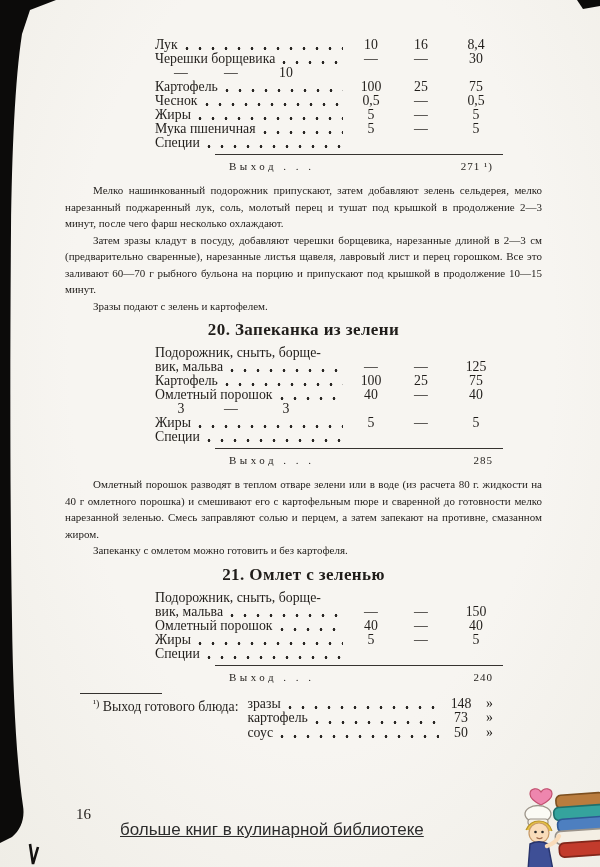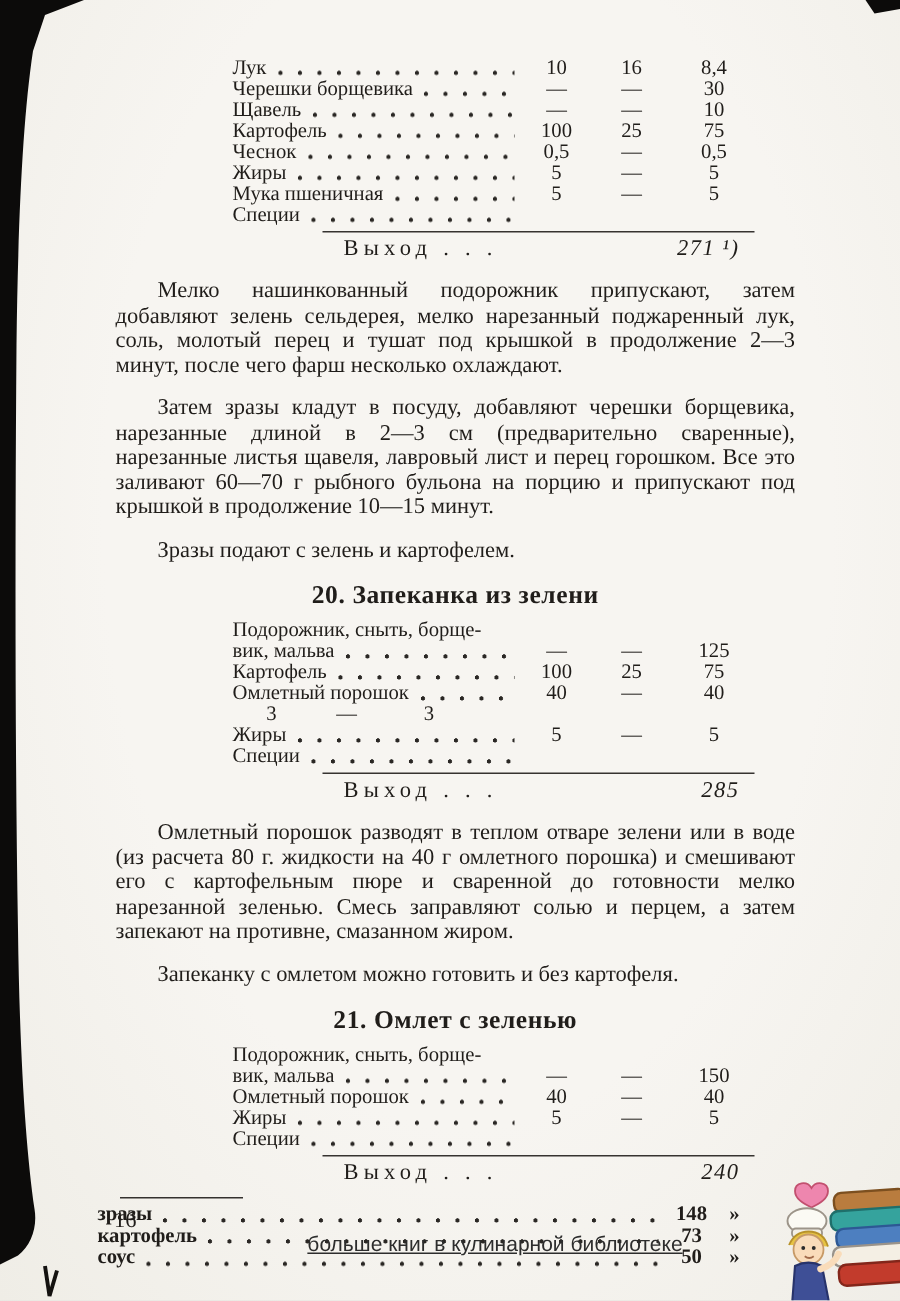--- a/index.html
+++ b/index.html
@@ -23,43 +23,43 @@
     background-image: radial-gradient(circle at 2px 60%, #2a2724 1.25px, rgba(0,0,0,0) 1.6px);
     background-size:13px 6px; background-repeat:repeat-x; background-position:0 bottom;
     align-self:flex-end;
   }
   .t-c { text-align:center; }
   .t-c1 { width:52px; }
   .t-c2 { width:48px; }
   .t-c3 { width:62px; }
 
   .vyhod { margin:4px 0 8px 150px; width:288px; border-top:1.6px solid #363330;
-           padding-top:4px; display:flex; font-size:15px; line-height:15px; }
+           padding-top:4px; display:flex; font-size:11px; line-height:15px; }
   .vy-label { margin-left:14px; letter-spacing:3.5px; white-space:nowrap; }
-  .vy-value { margin-left:auto; padding-right:10px; letter-spacing:1px; white-space:nowrap;font-style:italic; }
-
-  .para { margin:12px; font-size:15px; line-height:16.5px; text-align:justify; text-indent:28px; }
+  .vy-value { margin-left:auto; padding-right:10px; letter-spacing:1px; white-space:nowrap; }
+
+  .para { margin:0; font-size:11px; line-height:16.5px; text-align:justify; text-indent:28px; }
   .recipe-heading { margin:6px 0 4px; text-align:center; font-weight:bold;
                     font-size:17px; letter-spacing:0.4px; }
 
   
   .fn-sep { width:82px; border-top:1.5px solid #34312e; margin:6px 0 3px 15px; }
   .footnote { display:flex; width:428px; font-size:13.8px; line-height:14.5px; }
   .fn-intro { margin-left:28px; margin-right:9px; white-space:nowrap; }
   .fn-marker { font-size:10px; vertical-align:4px; }
   .fn-items { flex:1 1 auto; }
-  .fn-item { display:flex; align-items:flex-end;font-weight:bold; }
+  .fn-item { display:flex; align-items:flex-end; }
   .fn-label { white-space:nowrap; }
   .fn-value { width:32px; text-align:center; margin-left:4px; }
   .fn-unit { width:16px; text-align:right; }
 
   .page-number { position:absolute; left:76px; top:806px; font-size:15px; }
 
-  .footer { position:absolute; left:120px; top:822px; width:420px; text-align:center;
-            font-family:"Liberation Sans","DejaVu Sans",sans-serif; font-size:14px;
+  .footer { position:absolute; left:120px; top:822px; width:420px; 
+            font-family:"Liberation Sans","DejaVu Sans",sans-serif; font-size:17px;
             line-height:15px; color:#2d2d2d; }
   .footer-line { text-decoration:underline; cursor:pointer; }
 
   
   .edge-left, .mark-top-right { position:absolute; pointer-events:none; }
   .edge-left { left:0; top:0; }
   .mark-top-right { right:0; top:0; }
 
   .mascot { position:absolute; left:518px; top:786px; width:90px; height:84px; }
 </style>
@@ -89,27 +89,20 @@
           <div class="t-main">
             <span class="t-name">Черешки борщевика</span>
             <span class="leader"></span>
           </div>
         </div>
         <div class="t-c t-c1">—</div>
         <div class="t-c t-c2">—</div>
         <div class="t-c t-c3">30</div>
       </div>
         <div class="t-row">
-        <div class="t-label">
-          <div class="t-pre"></div>
-          <div class="t-main">
-            <span class="t-name">Щавель</span>
-            <span class="leader"></span>
-          </div>
-        </div>
         <div class="t-c t-c1">—</div>
         <div class="t-c t-c2">—</div>
         <div class="t-c t-c3">10</div>
       </div>
         <div class="t-row">
         <div class="t-label">
           <div class="t-pre"></div>
           <div class="t-main">
             <span class="t-name">Картофель</span>
             <span class="leader"></span>
@@ -306,20 +299,24 @@
         <div class="t-c t-c3"></div>
       </div>
       </div>
     <div class="vyhod">
       <span class="vy-label">Выход . . .</span>
       <span class="vy-value">240</span>
     </div>
 
     <div class="fn-sep"></div>
     <div class="footnote">
+      <div class="fn-intro">
+        <span class="fn-marker">¹)</span>
+        <span>Выход готового блюда:</span>
+      </div>
       <div class="fn-items">
           <div class="fn-item">
           <span class="fn-label">зразы</span>
           <span class="leader"></span>
           <span class="fn-value">148</span>
           <span class="fn-unit">»</span>
         </div>
           <div class="fn-item">
           <span class="fn-label">картофель</span>
           <span class="leader"></span>

